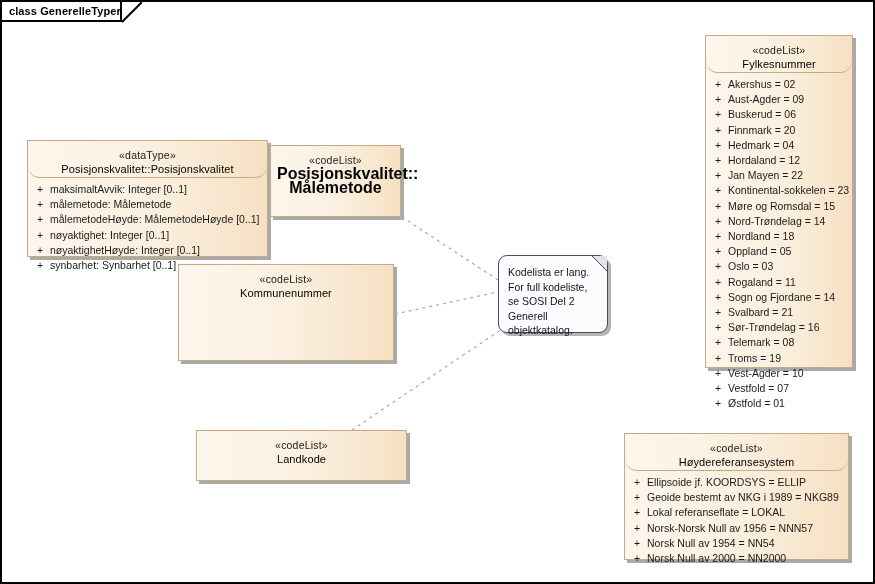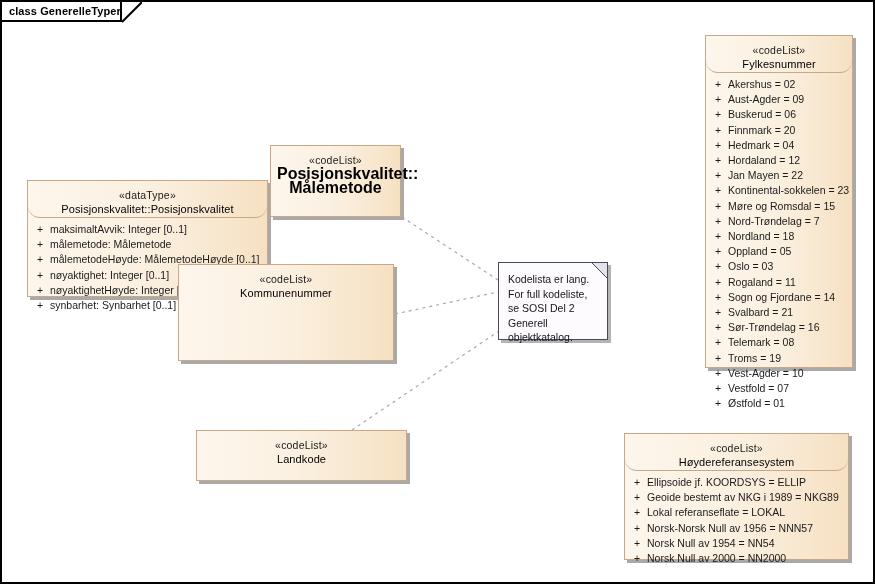--- a/index.html
+++ b/index.html
@@ -162,21 +162,21 @@
   </div>
 
   <svg id="connectors">
     <g stroke="#a8a8a8" stroke-width="1.2" fill="none" stroke-dasharray="3,4">
       <line x1="400" y1="215" x2="496" y2="278"></line>
       <line x1="393" y1="312" x2="496" y2="290"></line>
       <line x1="350" y1="428" x2="500" y2="327"></line>
     </g>
   </svg>
 
-  <div class="uml-box" style="left:25px; top:138px; width:241px; height:117px;margin-top:40px;">
+  <div class="uml-box" style="left:25px; top:138px; width:241px; height:117px;">
     <div class="uml-header with-rule">
       <span class="stereotype">«dataType»</span>
       <span class="classname">Posisjonskvalitet::Posisjonskvalitet</span>
     </div>
     <div class="uml-features">
       <div class="feature">
         <span class="vis">+</span>
         <span class="sig">maksimaltAvvik: Integer [0..1]</span>
       </div>
       <div class="feature">
@@ -261,21 +261,21 @@
       <div class="feature">
           <span class="vis">+</span>
           <span class="sig">Kontinental-sokkelen = 23</span>
         </div>
       <div class="feature">
           <span class="vis">+</span>
           <span class="sig">Møre og Romsdal = 15</span>
         </div>
       <div class="feature">
           <span class="vis">+</span>
-          <span class="sig">Nord-Trøndelag = 7</span>
+          <span class="sig">Nord-Trøndelag = 14</span>
         </div>
       <div class="feature">
           <span class="vis">+</span>
           <span class="sig">Nordland = 18</span>
         </div>
       <div class="feature">
           <span class="vis">+</span>
           <span class="sig">Oppland = 05</span>
         </div>
       <div class="feature">
@@ -347,21 +347,21 @@
           <span class="vis">+</span>
           <span class="sig">Norsk Null av 1954 = NN54</span>
         </div>
       <div class="feature">
           <span class="vis">+</span>
           <span class="sig">Norsk Null av 2000 = NN2000</span>
         </div>
     </div>
   </div>
 
-  <div id="note" style="left:496px; top:260px; width:110px; height:78px;">
+  <div id="note" style="left:496px; top:253px; width:110px; height:78px;border-radius:9px;">
     <svg id="note-fold" viewBox="0 0 15 15">
       <path d="M 0 0 L 15 15 L 15 0 Z" fill="#e4e4e8"></path>
       <path d="M 0 0 L 15 15" stroke="#4a4a5a" stroke-width="1" fill="none"></path>
     </svg>
     <div id="note-text">Kodelista er lang. For full kodeliste, se SOSI Del 2 Generell objektkatalog.</div>
   </div>
 
 </div>
 
 </body></html>

